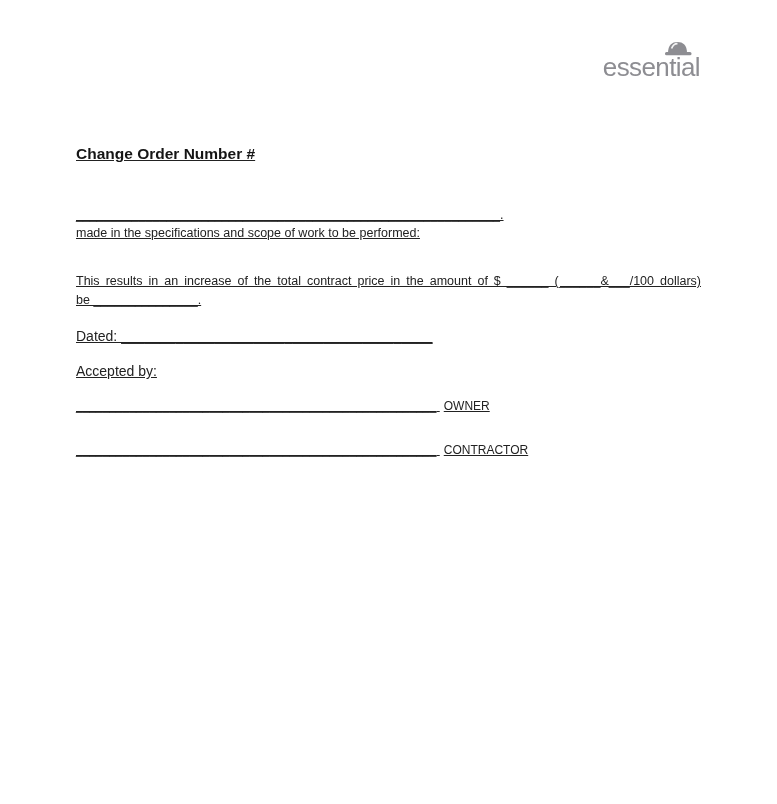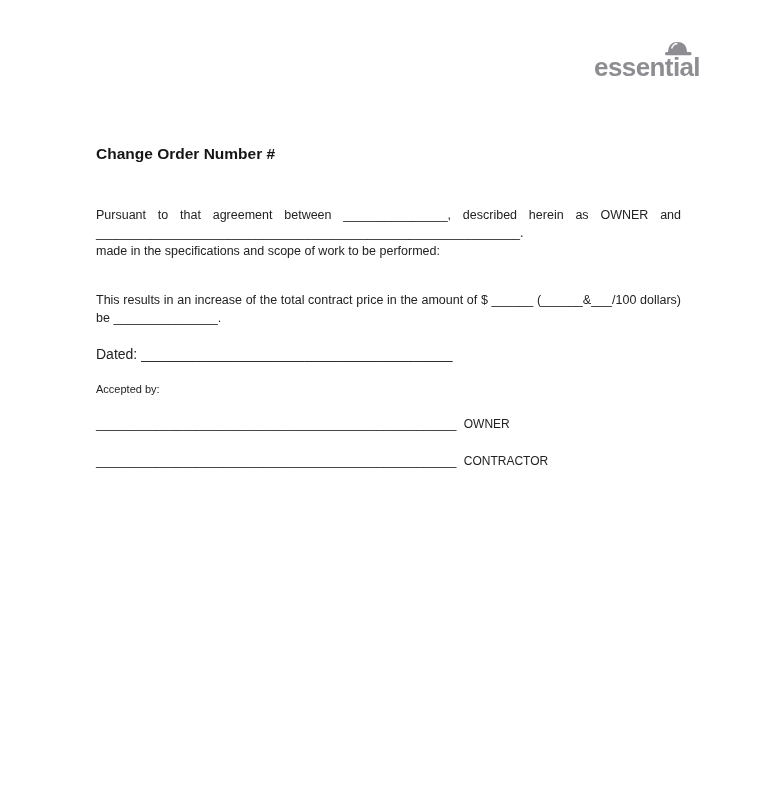--- a/index.html
+++ b/index.html
@@ -18,36 +18,37 @@
   }
   
   .logo {
     position: absolute;
     top: 50px;
     right: 77px;
     height: 38px;
   }
   .logo-text {
     font-size: 26px;
-    font-weight: 700;
+    font-weight: 400;
     letter-spacing: -0.6px;
     color: #8d8d92;
     line-height: 34px;
     display: inline-block;
   }
   .hat {
     position: absolute;
     top: -10px;
     right: 7px;
     width: 30px;
     height: 17px;
   }
   
   .content {
-    padding: 0 96px;
+    padding: 0 76px;
+    text-decoration: underline;
   }
   .title {
     margin: 145px 0 0 0;
     font-size: 15.5px;
     font-weight: 700;
     line-height: 18px;
     color: #151515;
   }
   .para {
     font-size: 12.5px;
@@ -61,30 +62,30 @@
     text-align: justify;
     text-align-last: justify;
   }
   .dated-line {
     margin-top: 18px;
     font-size: 14px;
     line-height: 18.2px;
   }
   .accepted-label {
     margin-top: 17px;
-    font-size: 11px;
+    font-size: 14px;
     line-height: 18.2px;
   }
   .sig-row {
     margin-top: 17px;
     font-size: 12px;
     line-height: 18.2px;
     white-space: nowrap;
   }
-  .sig-row.second { margin-top: 18px; }
+  .sig-row.second { margin-top: 26px; }
   .sig-role { margin-left: 4px; }
 </style>
 </head>
 <body>
 
 <div class="page">
 
   <div class="logo">
     <svg class="hat" viewBox="0 0 30 17" width="30" height="17" aria-hidden="true">
       <path d="M5 13 C5 5.2 9 2 14.5 2 C20 2 24 5.2 24 13 Z" fill="#8d8d92"></path>
@@ -92,21 +93,20 @@
       <rect x="2" y="12.1" width="26.5" height="3.1" rx="1.5" fill="#8d8d92"></rect>
     </svg>
     <span class="logo-text">essential</span>
   </div>
 
   <div class="content">
 
     <h1 class="title">Change Order Number #</h1>
 
     <div class="para para-agreement">
-      <div class="line fill">Pursuant to that agreement between _______________, described herein as OWNER and</div>
       <div class="line">_____________________________________________________________.</div>
       <div class="line">made in the specifications and scope of work to be performed:</div>
     </div>
 
     <div class="para para-price">
       <div class="line fill">This results in an increase of the total contract price in the amount of $ ______ (______&amp;___/100 dollars)</div>
       <div class="line">be _______________.</div>
     </div>
 
     <div class="dated-line">Dated: ________________________________________</div>

